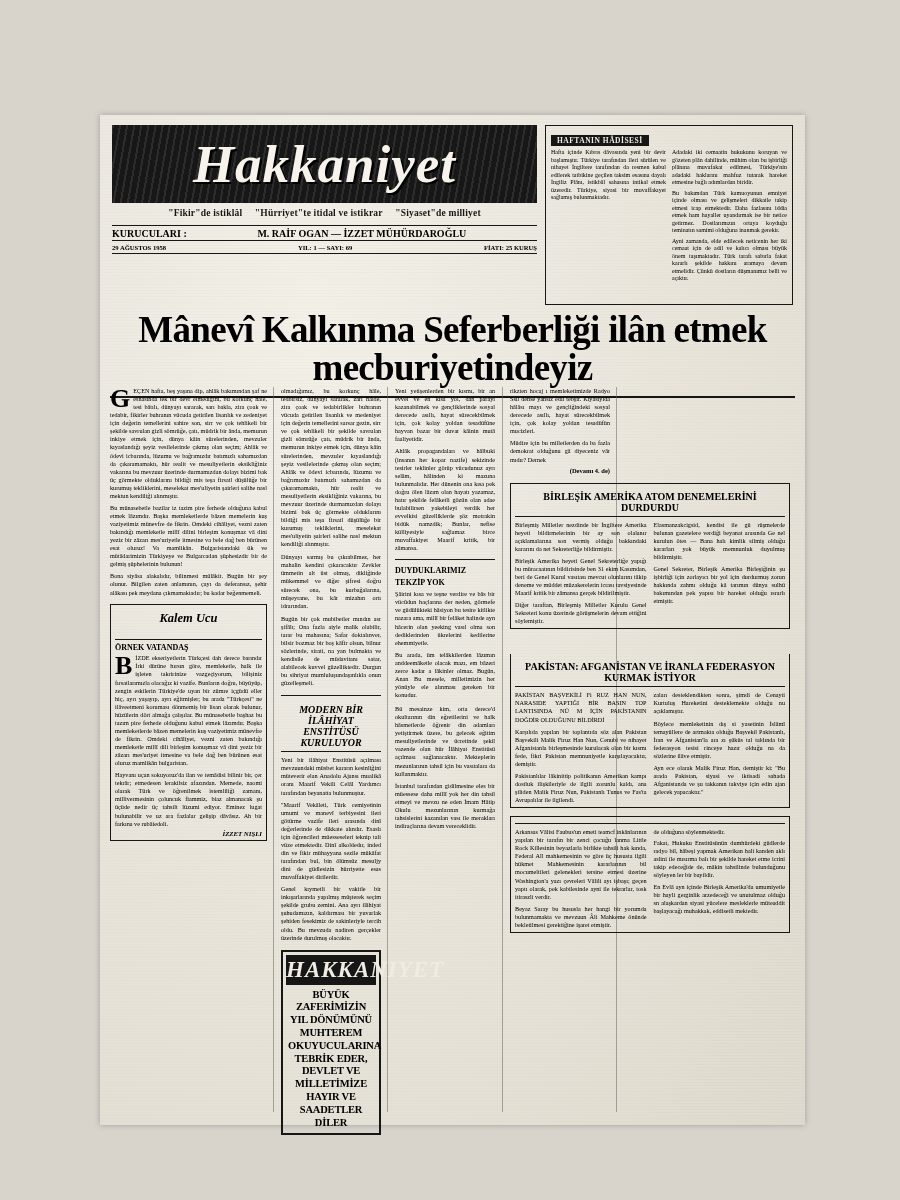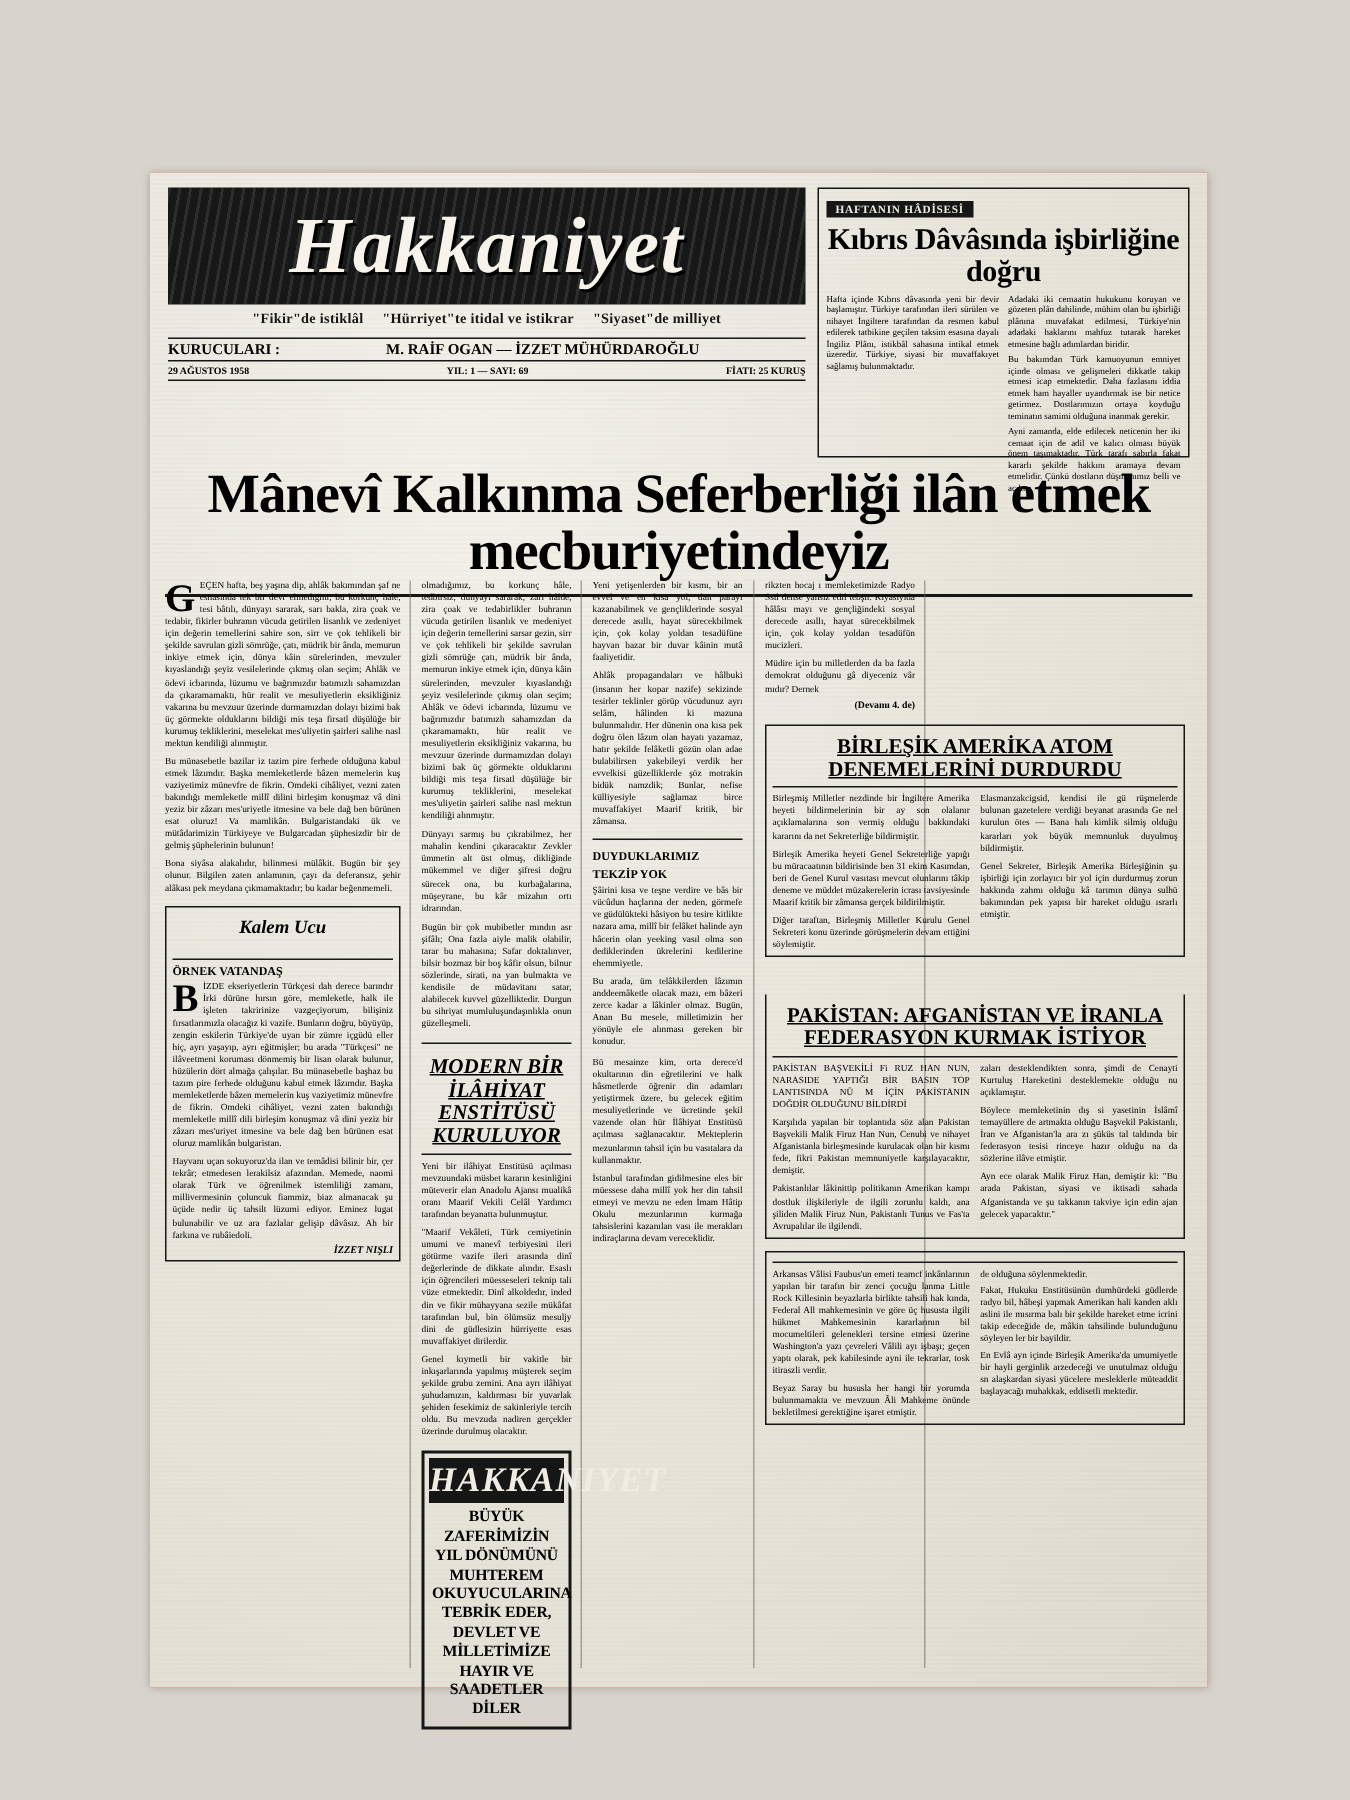--- a/index.html
+++ b/index.html
@@ -6,21 +6,21 @@
   body{
     width:900px;height:1200px;
     background:#d8d4cc;
     font-family:"Liberation Serif", serif;
     overflow:hidden;
   }
   .page{
     position:absolute;
     left:100px;top:115px;
     width:705px;height:1010px;
-    background:#ef4444;
+    background:#22c55e;
     box-shadow:0 0 6px rgba(0,0,0,.25);
     filter:contrast(104%);
   }
   .paperbg{
     position:absolute;inset:0;
     background:
       repeating-linear-gradient(0deg, rgba(0,0,0,.016) 0 1px, rgba(0,0,0,0) 1px 3px),
       radial-gradient(ellipse at 30% 20%, #efece4 0%, #e3dfd5 60%, #dad6cb 100%);
     pointer-events:none;
   }
@@ -90,21 +90,21 @@
     margin:0;font-size:37px;line-height:1.02;font-weight:bold;letter-spacing:-.7px;
   }
   
   .cols{position:absolute;left:10px;top:272px;width:685px;height:725px;}
   .col{position:absolute;top:0;}
   .rule{position:absolute;top:0;bottom:0;width:1px;background:#6c6a63;opacity:.55;}
   .boxhead{
     font-size:12.5px;font-weight:bold;text-align:center;line-height:1.1;
     margin:4px 0 3px;
   }
-  .boxhead.lg{font-size:14px;text-decoration:underline;}
+  .boxhead.lg{font-size:10px;}
   .subhead{font-size:8px;font-weight:bold;text-align:left;margin:3px 0 2px;}
   .framed{border:1.3px solid #1a1a1a;padding:3px 4px;box-sizing:border-box;}
   .topline{border-top:1.6px solid #1a1a1a;}
   .dropcap{
     float:left;font-size:26px;font-weight:bold;line-height:.8;
     margin:2px 3px 0 0;
   }
   .sig{font-size:6.8px;font-weight:bold;text-align:right;font-style:italic;margin-top:2px;}
   .adbox{
     border:2px solid #1a1a1a;padding:4px 5px;box-sizing:border-box;text-align:center;
@@ -138,21 +138,20 @@
     </div>
     <div class="issueline">
       <span>29 AĞUSTOS 1958</span>
       <span>YIL: 1 — SAYI: 69</span>
       <span>FİATI: 25 KURUŞ</span>
     </div>
   </div>
 
   <div class="topbox">
     <div class="kicker">HAFTANIN HÂDİSESİ</div>
-    <h1>Kıbrıs Dâvâsında işbirliğine doğru</h1>
     <div class="microcols">
       <div class="c">
         <div class="tiny">Hafta içinde Kıbrıs dâvasında yeni bir devir başlamıştır. Türkiye tarafından ileri sürülen ve nihayet İngiltere tarafından da resmen kabul edilerek tatbikine geçilen taksim esasına dayalı İngiliz Plânı, istikbâl sahasına intikal etmek üzeredir. Türkiye, siyasi bir muvaffakıyet sağlamış bulunmaktadır.</div>
       </div>
       <div class="c">
         <div class="tiny">Adadaki iki cemaatin hukukunu koruyan ve gözeten plân dahilinde, mühim olan bu işbirliği plânına muvafakat edilmesi, Türkiye'nin adadaki haklarını mahfuz tutarak hareket etmesine bağlı adımlardan biridir.</div>
         <div class="tiny" style="margin-top:3px">Bu bakımdan Türk kamuoyunun emniyet içinde olması ve gelişmeleri dikkatle takip etmesi icap etmektedir. Daha fazlasını iddia etmek ham hayaller uyandırmak ise bir netice getirmez. Dostlarımızın ortaya koyduğu teminatın samimi olduğuna inanmak gerekir.</div>
         <div class="tiny" style="margin-top:3px">Ayni zamanda, elde edilecek neticenin her iki cemaat için de adil ve kalıcı olması büyük önem taşımaktadır. Türk tarafı sabırla fakat kararlı şekilde hakkını aramaya devam etmelidir. Çünkü dostların düşmanımız belli ve açıktır.</div>
       </div>
     </div>

